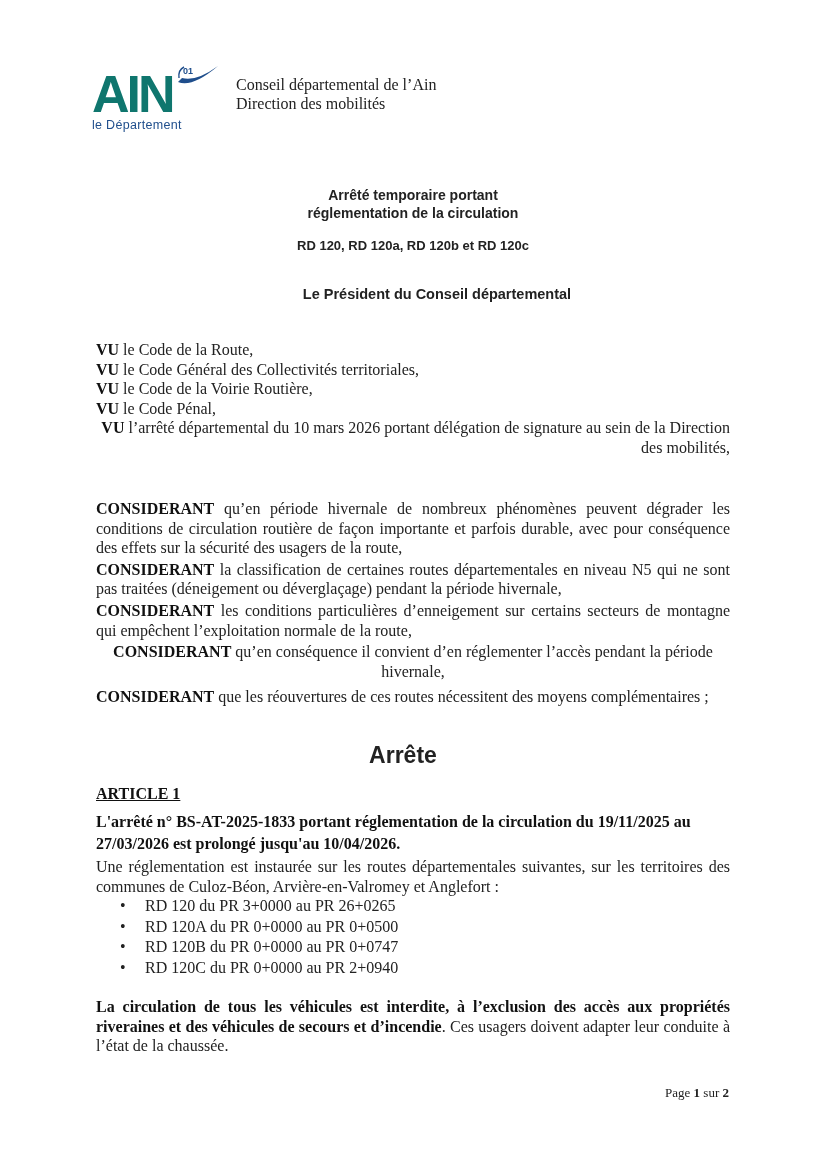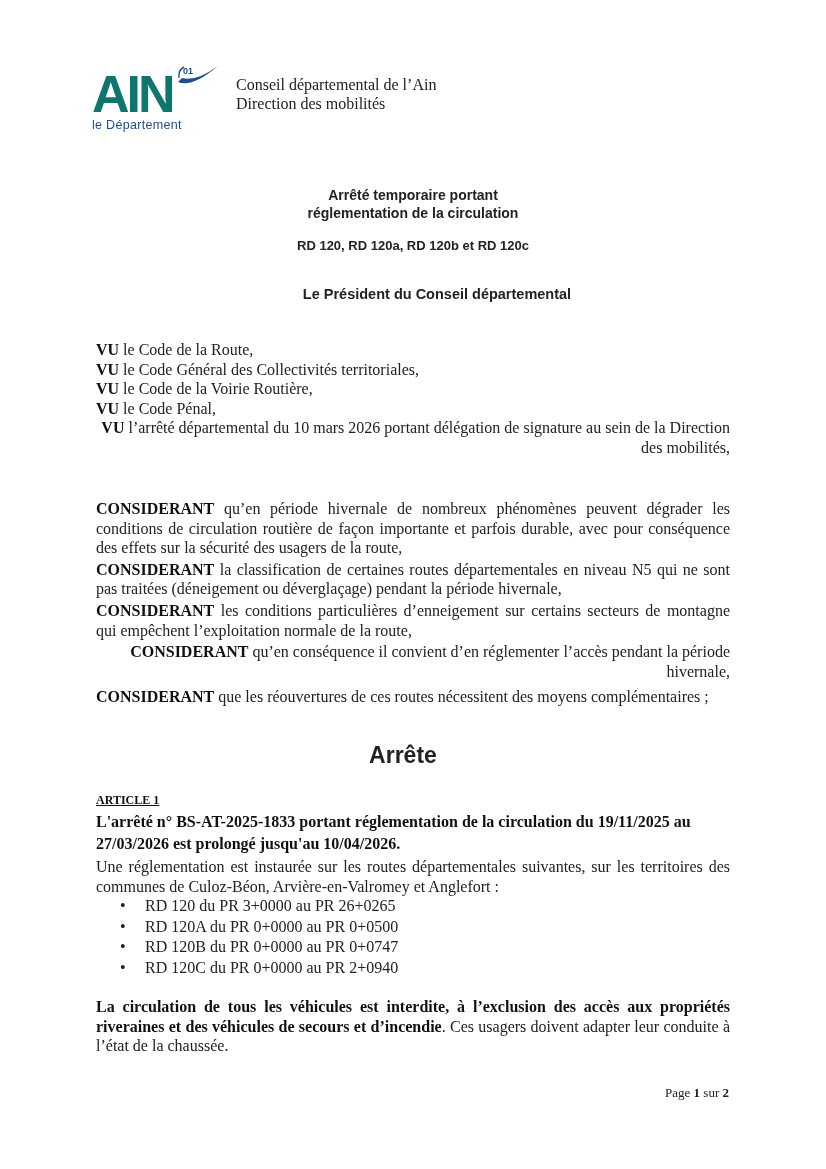--- a/index.html
+++ b/index.html
@@ -23,21 +23,21 @@
 
   
   .body { position: absolute; left: 96px; width: 634px; font-family: "Liberation Serif", serif; font-size: 16px; line-height: 19.6px; color: #222; }
   .body p { margin: 0; text-align: justify; }
   .body b { font-weight: bold; color: #111; }
   .vu { top: 340px; }
   .cons { top: 499px; }
   .cons p { margin-bottom: 2px; }
 
   .arrete-heading { position: absolute; top: 742px; left: 0; width: 806px; text-align: center; font-family: "Liberation Sans", sans-serif; font-weight: bold; font-size: 23px; color: #222; }
-  .article { position: absolute; left: 96px; top: 785px; font-family: "Liberation Serif", serif; font-weight: bold; font-size: 12px; text-decoration: underline; color: #111; margin-top: 8px; }
+  .article { position: absolute; left: 96px; top: 785px; font-family: "Liberation Serif", serif; font-weight: bold; font-size: 16px; text-decoration: underline; color: #111; }
   .art-bold { position: absolute; left: 96px; width: 634px; top: 811px; font-family: "Liberation Serif", serif; font-weight: bold; font-size: 16px; line-height: 22px; color: #111; }
   .reg { top: 857px; }
   .reg ul { margin: 0; padding-left: 49px; list-style: none; }
   .reg li { position: relative; line-height: 20.5px; }
   .reg li .bullet { position: absolute; left: -25px; top: 0; }
   .final { top: 997px; }
 
   .footer { position: absolute; right: 97px; top: 1085px; font-family: "Liberation Serif", serif; font-size: 13px; color: #222; }
   .footer b { font-weight: bold; }
 </style>
@@ -71,21 +71,21 @@
   <p><b>VU</b><span> le Code Général des Collectivités territoriales,</span></p>
   <p><b>VU</b><span> le Code de la Voirie Routière,</span></p>
   <p><b>VU</b><span> le Code Pénal,</span></p>
   <p style="text-align:right"><b>VU</b><span> l’arrêté départemental du 10 mars 2026 portant délégation de signature au sein de la Direction des mobilités,</span></p>
 </div>
 
 <div class="body cons">
   <p><b>CONSIDERANT</b><span> qu’en période hivernale de nombreux phénomènes peuvent dégrader les conditions de circulation routière de façon importante et parfois durable, avec pour conséquence des effets sur la sécurité des usagers de la route,</span></p>
   <p><b>CONSIDERANT</b><span> la classification de certaines routes départementales en niveau N5 qui ne sont pas traitées (déneigement ou déverglaçage) pendant la période hivernale,</span></p>
   <p><b>CONSIDERANT</b><span> les conditions particulières d’enneigement sur certains secteurs de montagne qui empêchent l’exploitation normale de la route,</span></p>
-  <p style="text-align:right"><b>CONSIDERANT</b><span> qu’en conséquence il convient d’en réglementer l’accès pendant la période hivernale,</span></p>
+  <p style="text-align:center"><b>CONSIDERANT</b><span> qu’en conséquence il convient d’en réglementer l’accès pendant la période hivernale,</span></p>
   <p style="margin-top:6px"><b>CONSIDERANT</b><span> que les réouvertures de ces routes nécessitent des moyens complémentaires ;</span></p>
 </div>
 
 <div class="arrete-heading">Arrête</div>
 <div class="article">ARTICLE 1</div>
 <div class="art-bold">L'arrêté n° BS-AT-2025-1833 portant réglementation de la circulation du 19/11/2025 au 27/03/2026 est prolongé jusqu'au 10/04/2026.</div>
 
 <div class="body reg">
   <p>Une réglementation est instaurée sur les routes départementales suivantes, sur les territoires des communes de Culoz-Béon, Arvière-en-Valromey et Anglefort :</p>
   <ul>

